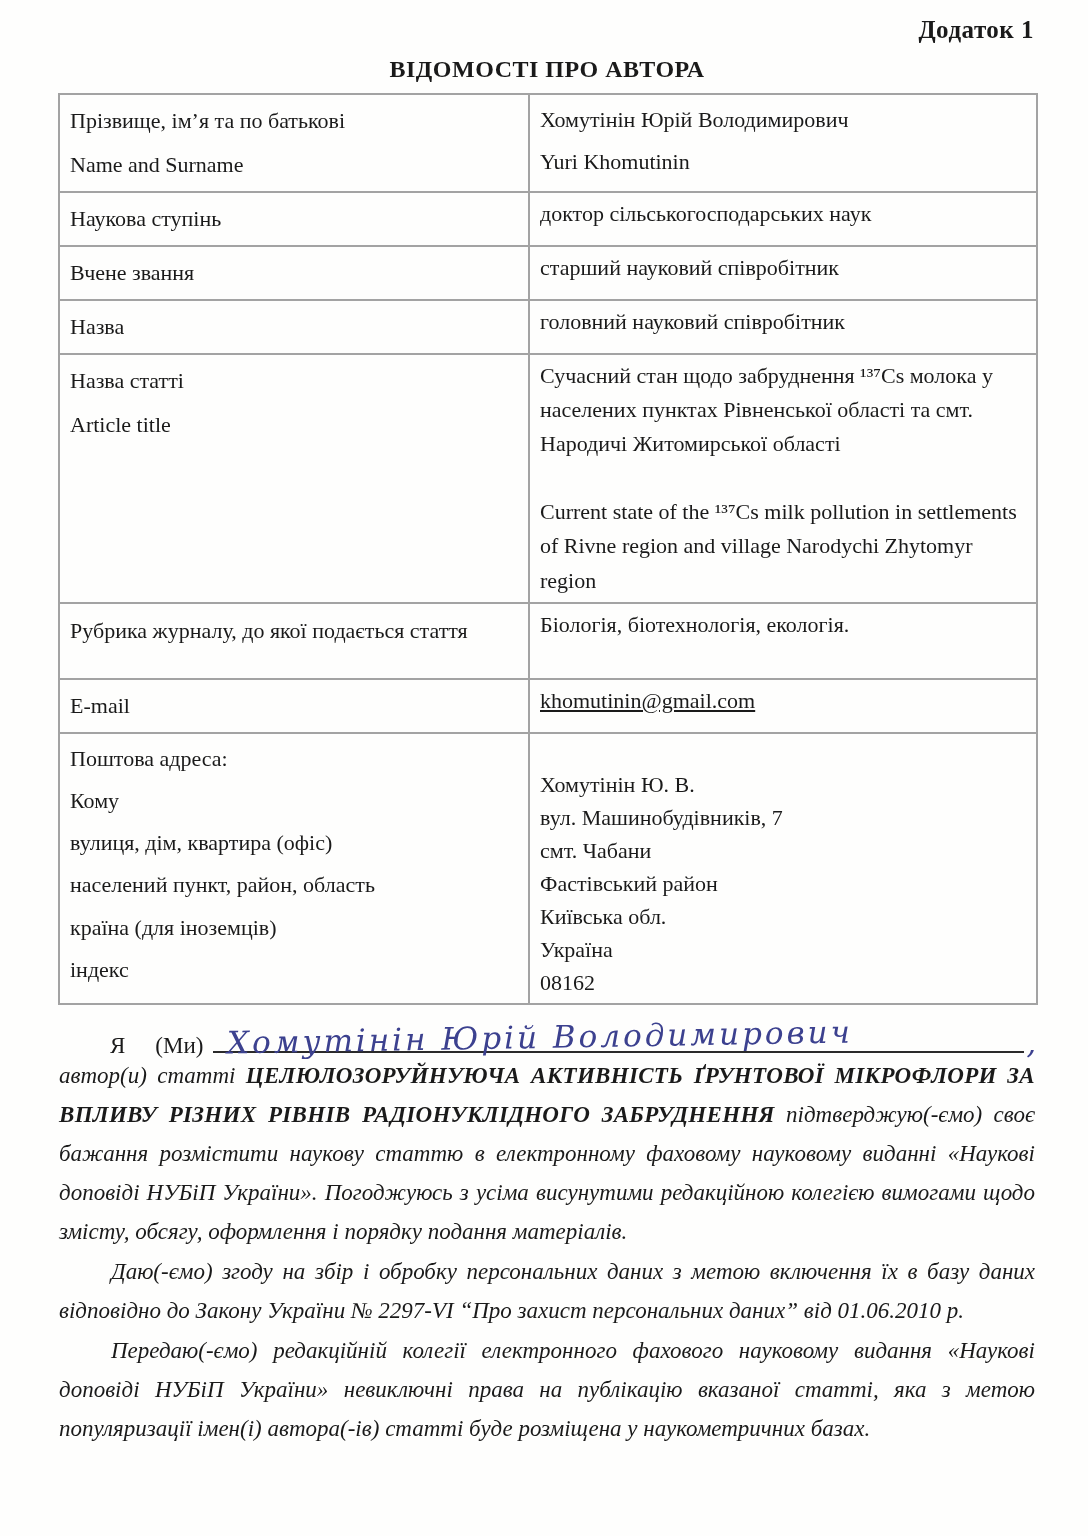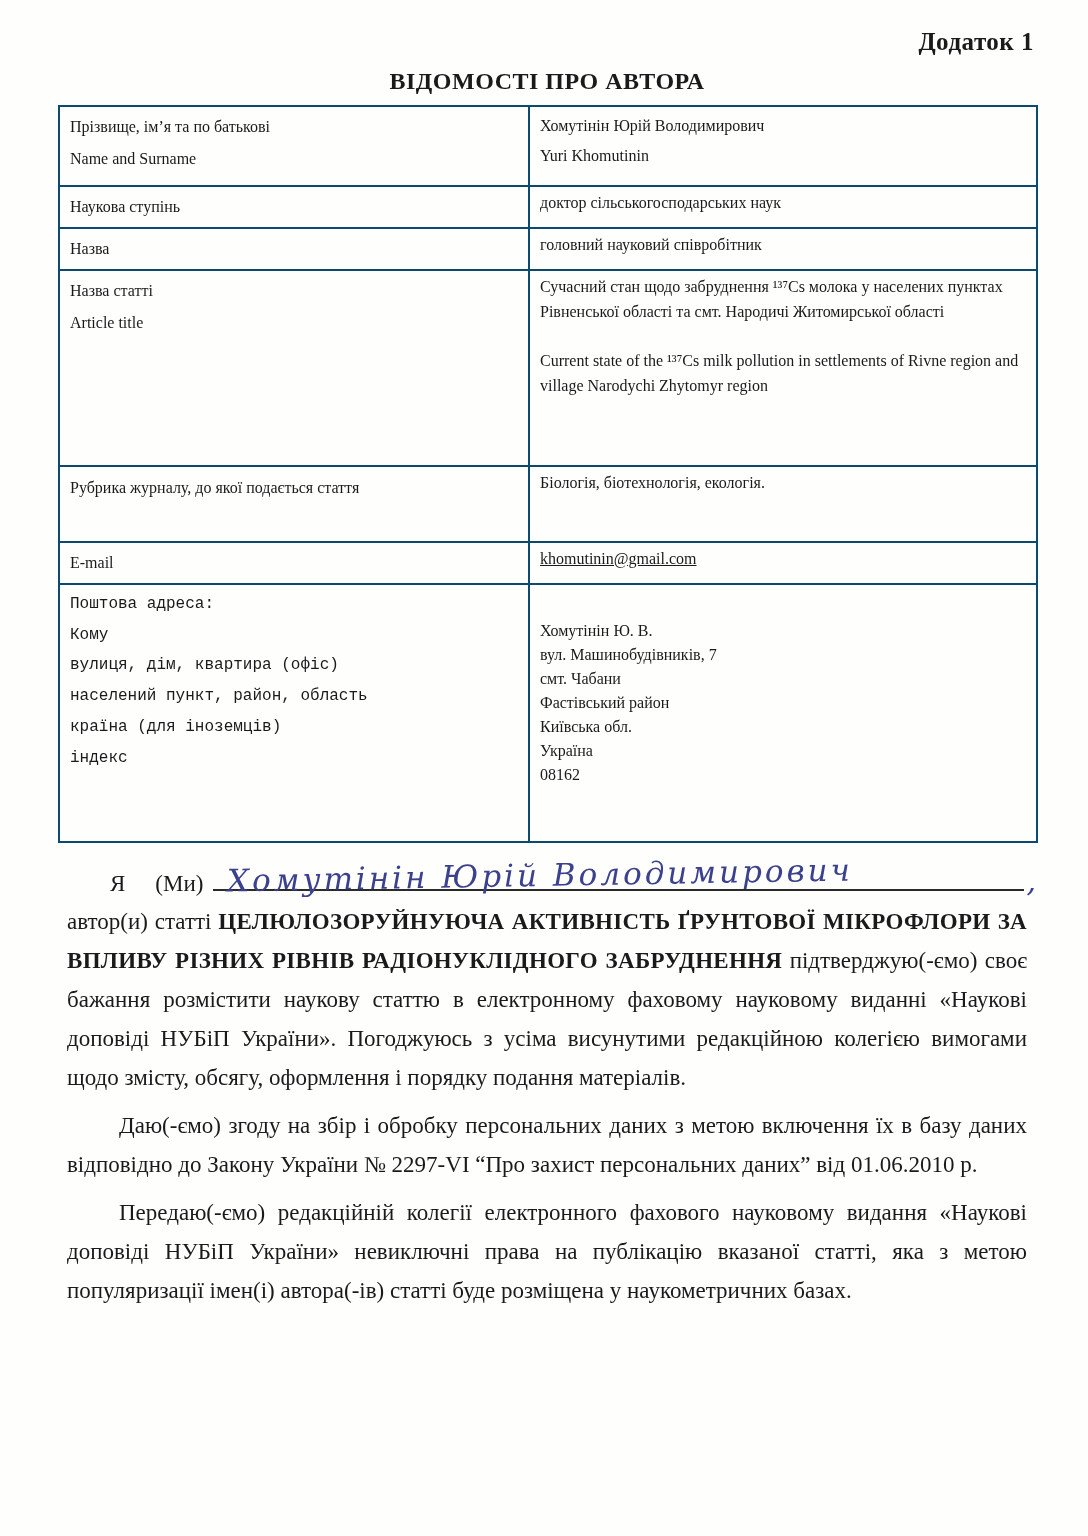--- a/index.html
+++ b/index.html
@@ -8,21 +8,21 @@
     background: #ffffff;
   }
   .page {
     position: relative;
     width: 1088px;
     height: 1536px;
     background: #fefefd;
     color: #1a1a1a;
     font-family: "Liberation Serif", "DejaVu Serif", serif;
     box-sizing: border-box;
-    padding: 28px 52px 0 58px;
+    padding: 16px 52px 0 58px;
     overflow: hidden;
   }
   .annex {
     text-align: right;
     font-size: 25px;
     font-weight: bold;
     letter-spacing: .5px;
     padding-right: 2px;
   }
   .doc-title {
@@ -32,40 +32,40 @@
     letter-spacing: .5px;
     margin-top: 12px;
     margin-bottom: 10px;
   }
   table.info {
     border-collapse: collapse;
     width: 978px;
     table-layout: fixed;
   }
   table.info td {
-    border: 2px solid #0c4a6e;
+    border: 2px solid #a3a3a3;
     vertical-align: top;
     padding: 4px 8px 4px 10px;
-    font-size: 16px;
+    font-size: 22px;
     white-space: pre-line;
     overflow: hidden;
   }
   td.lbl { line-height: 2.0; }
   td.val { font-size: 21px; line-height: 1.55; }
   tr.r1  td { height: 70px; }
   tr.r2  td { height: 28px; }
   tr.r3  td { height: 34px; }
   tr.r4  td { height: 30px; }
   tr.r5  td { height: 34px; }
   tr.r6  td { height: 186px; }
   tr.r7  td { height: 66px; }
   tr.r8  td { height: 32px; }
   tr.r9  td { height: 30px; }
   tr.r10 td { height: 218px; }
-  tr.r10 td.lbl { line-height: 1.92; font-family: Liberation Mono, monospace; }
+  tr.r10 td.lbl { line-height: 1.92; }
   tr.r10 td.val { padding-top: 34px; line-height: 1.5; margin-top: 20px; }
   td.val.email { text-decoration: underline; }
   
   .decl {
     margin-top: 6px;
     width: 978px;
     font-size: 23px;
   }
   .lead-line {
     display: flex;
@@ -95,21 +95,22 @@
     white-space: nowrap;
     transform: rotate(-1deg);
   }
   .hand-comma {
     font-size: 30px;
     margin-left: 2px;
   }
   .para {
     text-align: justify;
     line-height: 39px;
-    margin: 9px;
+    margin: 1px;
+    font-style: italic;
   }
   .para.indent { text-indent: 52px; }
   .para .bold-title { font-weight: bold; letter-spacing: .3px; }
 </style>
 </head>
 <body>
 
 <div class="page">
 
   <div class="annex">Додаток 1</div>
@@ -124,20 +125,24 @@
     <tbody>
       <tr class="r1">
         <td class="lbl">Прізвище, ім’я та по батькові
 Name and Surname</td>
         <td class="val" style="line-height:1.9;">Хомутінін Юрій Володимирович
 Yuri Khomutinin</td>
       </tr>
       <tr class="r2">
         <td class="lbl">Наукова ступінь</td>
         <td class="val">доктор сільськогосподарських наук</td>
+      </tr>
+      <tr class="r3">
+        <td class="lbl">Вчене звання</td>
+        <td class="val">старший науковий співробітник</td>
       </tr>
       <tr class="r4">
         <td class="lbl">Назва</td>
         <td class="val">головний науковий співробітник</td>
       </tr>
       <tr class="r6">
         <td class="lbl">Назва статті
 Article title</td>
         <td class="val">Сучасний стан щодо забруднення ¹³⁷Cs молока у населених пунктах Рівненської області та смт. Народичі Житомирської області
 

